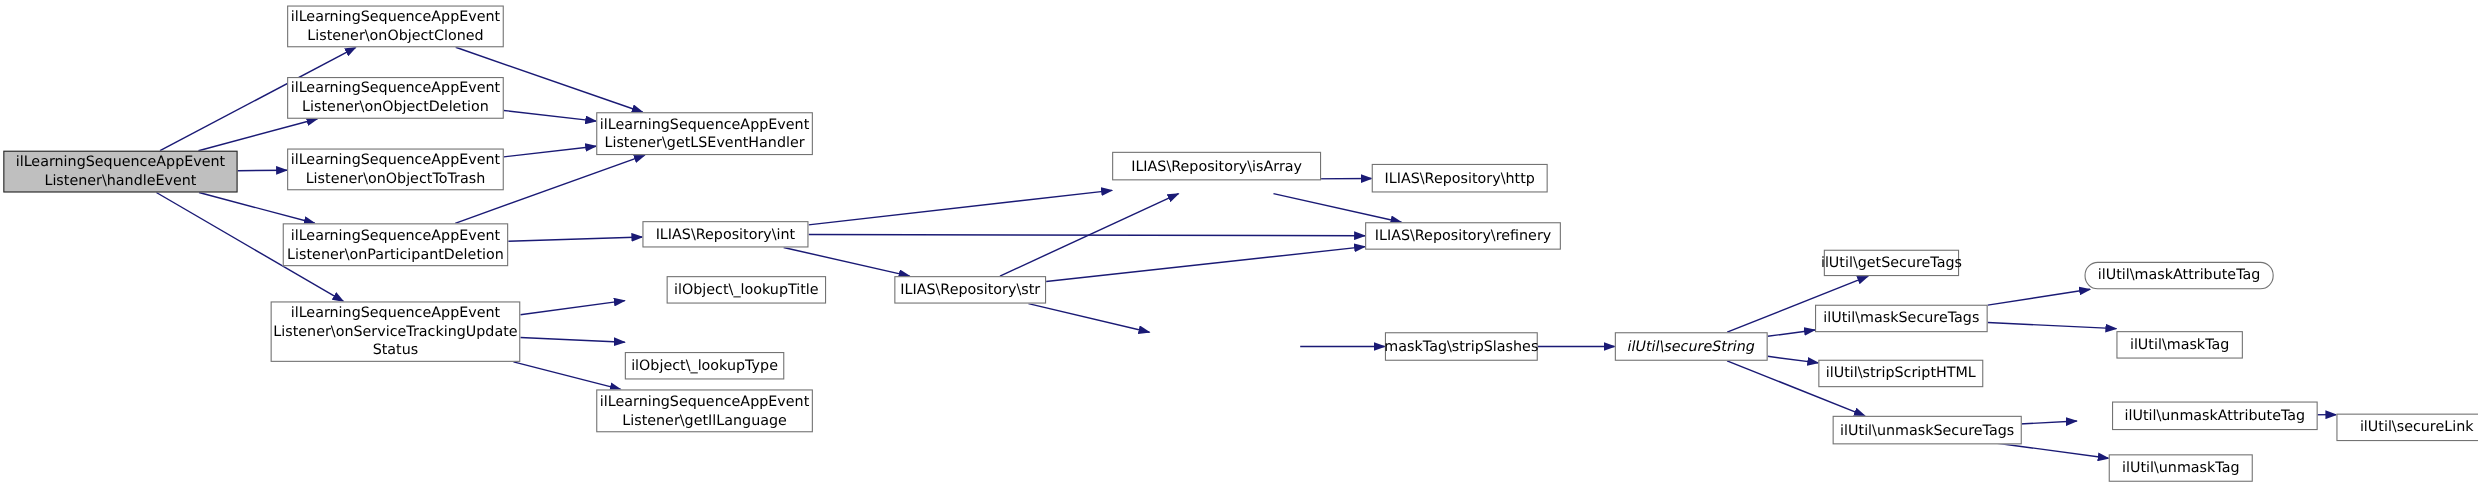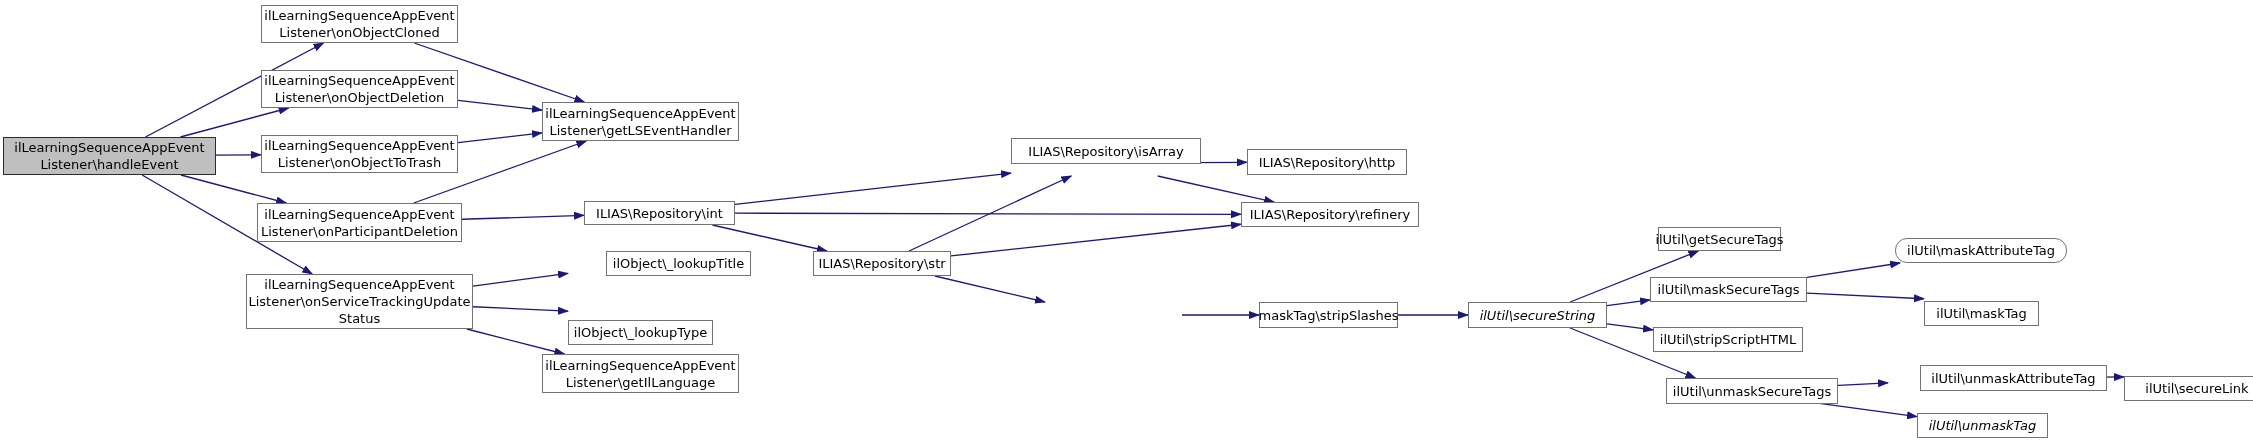--- a/index.html
+++ b/index.html
@@ -157,19 +157,19 @@
     </div>
     <div class="node" style="left: 1895px; top: 238px; width: 172px; height: 25px; border-radius: 12px;">
       <div class="lbl">ilUtil\maskAttributeTag</div>
     </div>
     <div class="node" style="left: 1924px; top: 289px; width: 115px; height: 25px; margin-top: 12px;">
       <div class="lbl">ilUtil\maskTag</div>
     </div>
     <div class="node" style="left: 1888px; top: 365px; width: 187px; height: 26px; margin-left: 32px;">
       <div class="lbl">ilUtil\unmaskAttributeTag</div>
     </div>
-    <div class="node" style="left: 1917px; top: 413px; width: 131px; height: 25px; font-style: italic;">
+    <div class="node" style="left: 1917px; top: 413px; width: 131px; height: 25px;">
       <div class="lbl">ilUtil\unmaskTag</div>
     </div>
     <div class="node" style="left: 2124px; top: 376px; width: 146px; height: 25px;">
       <div class="lbl">ilUtil\secureLink</div>
     </div>
   </div>
 
 </body></html>

